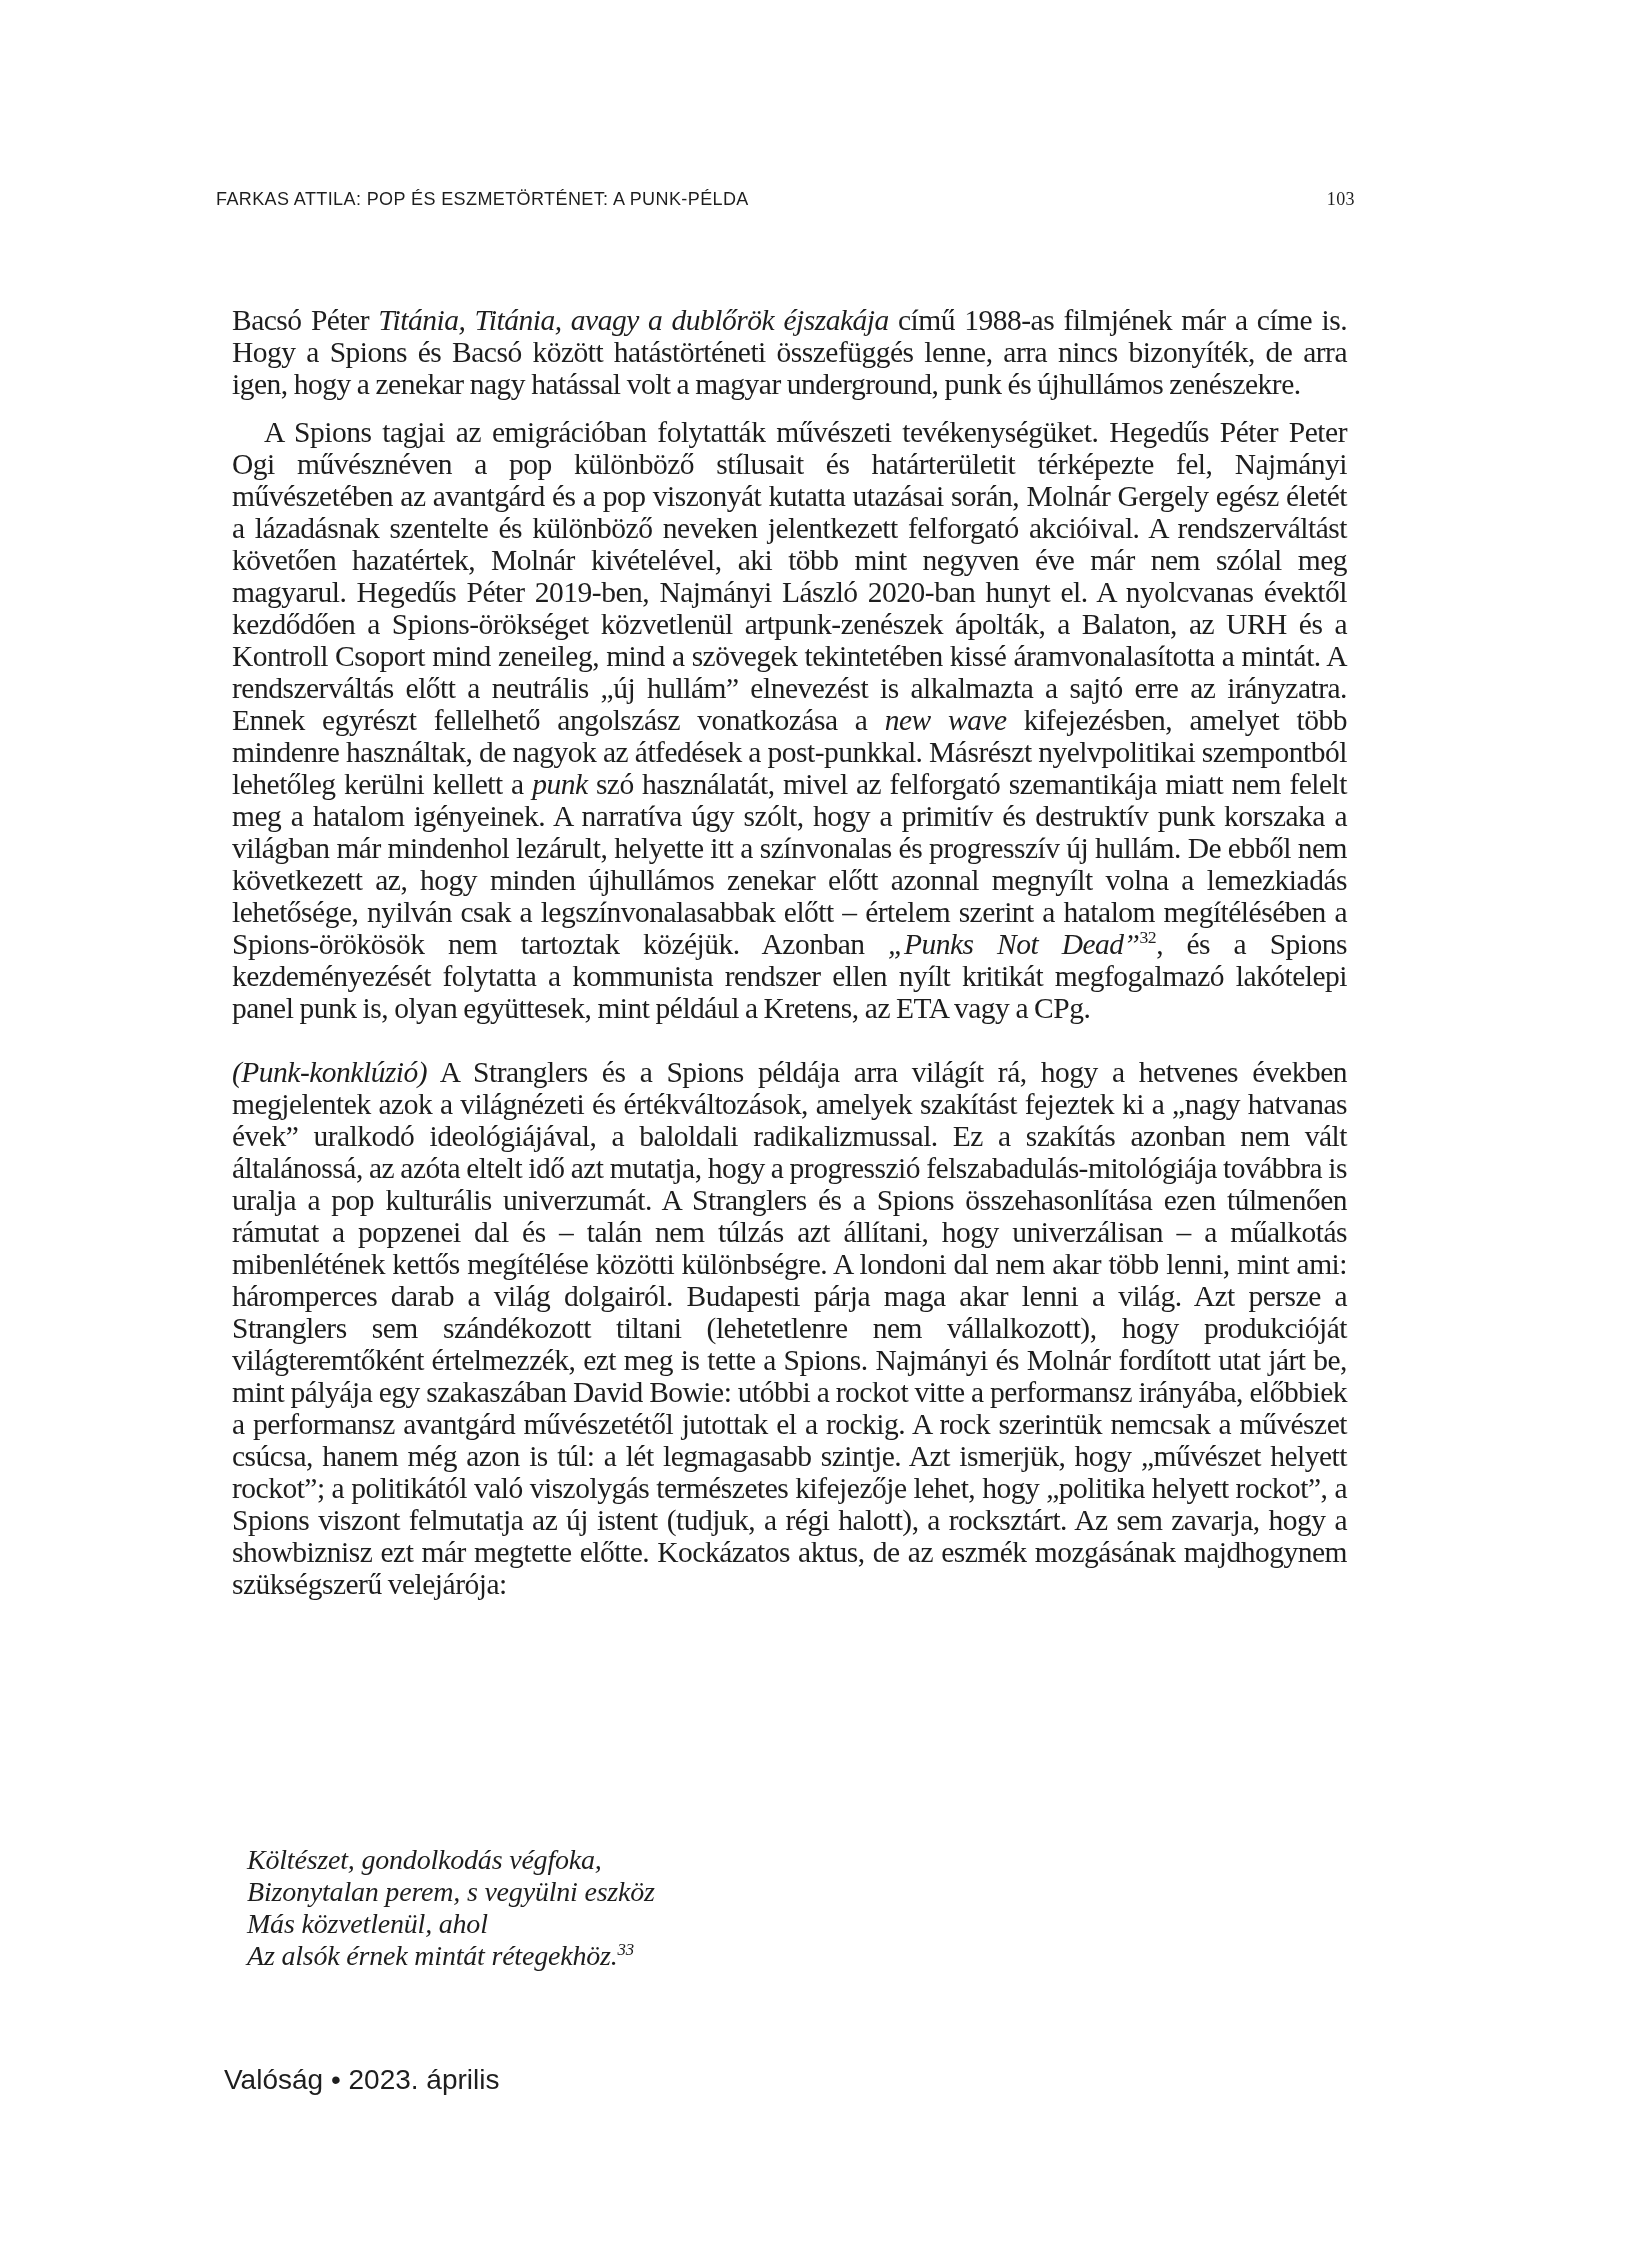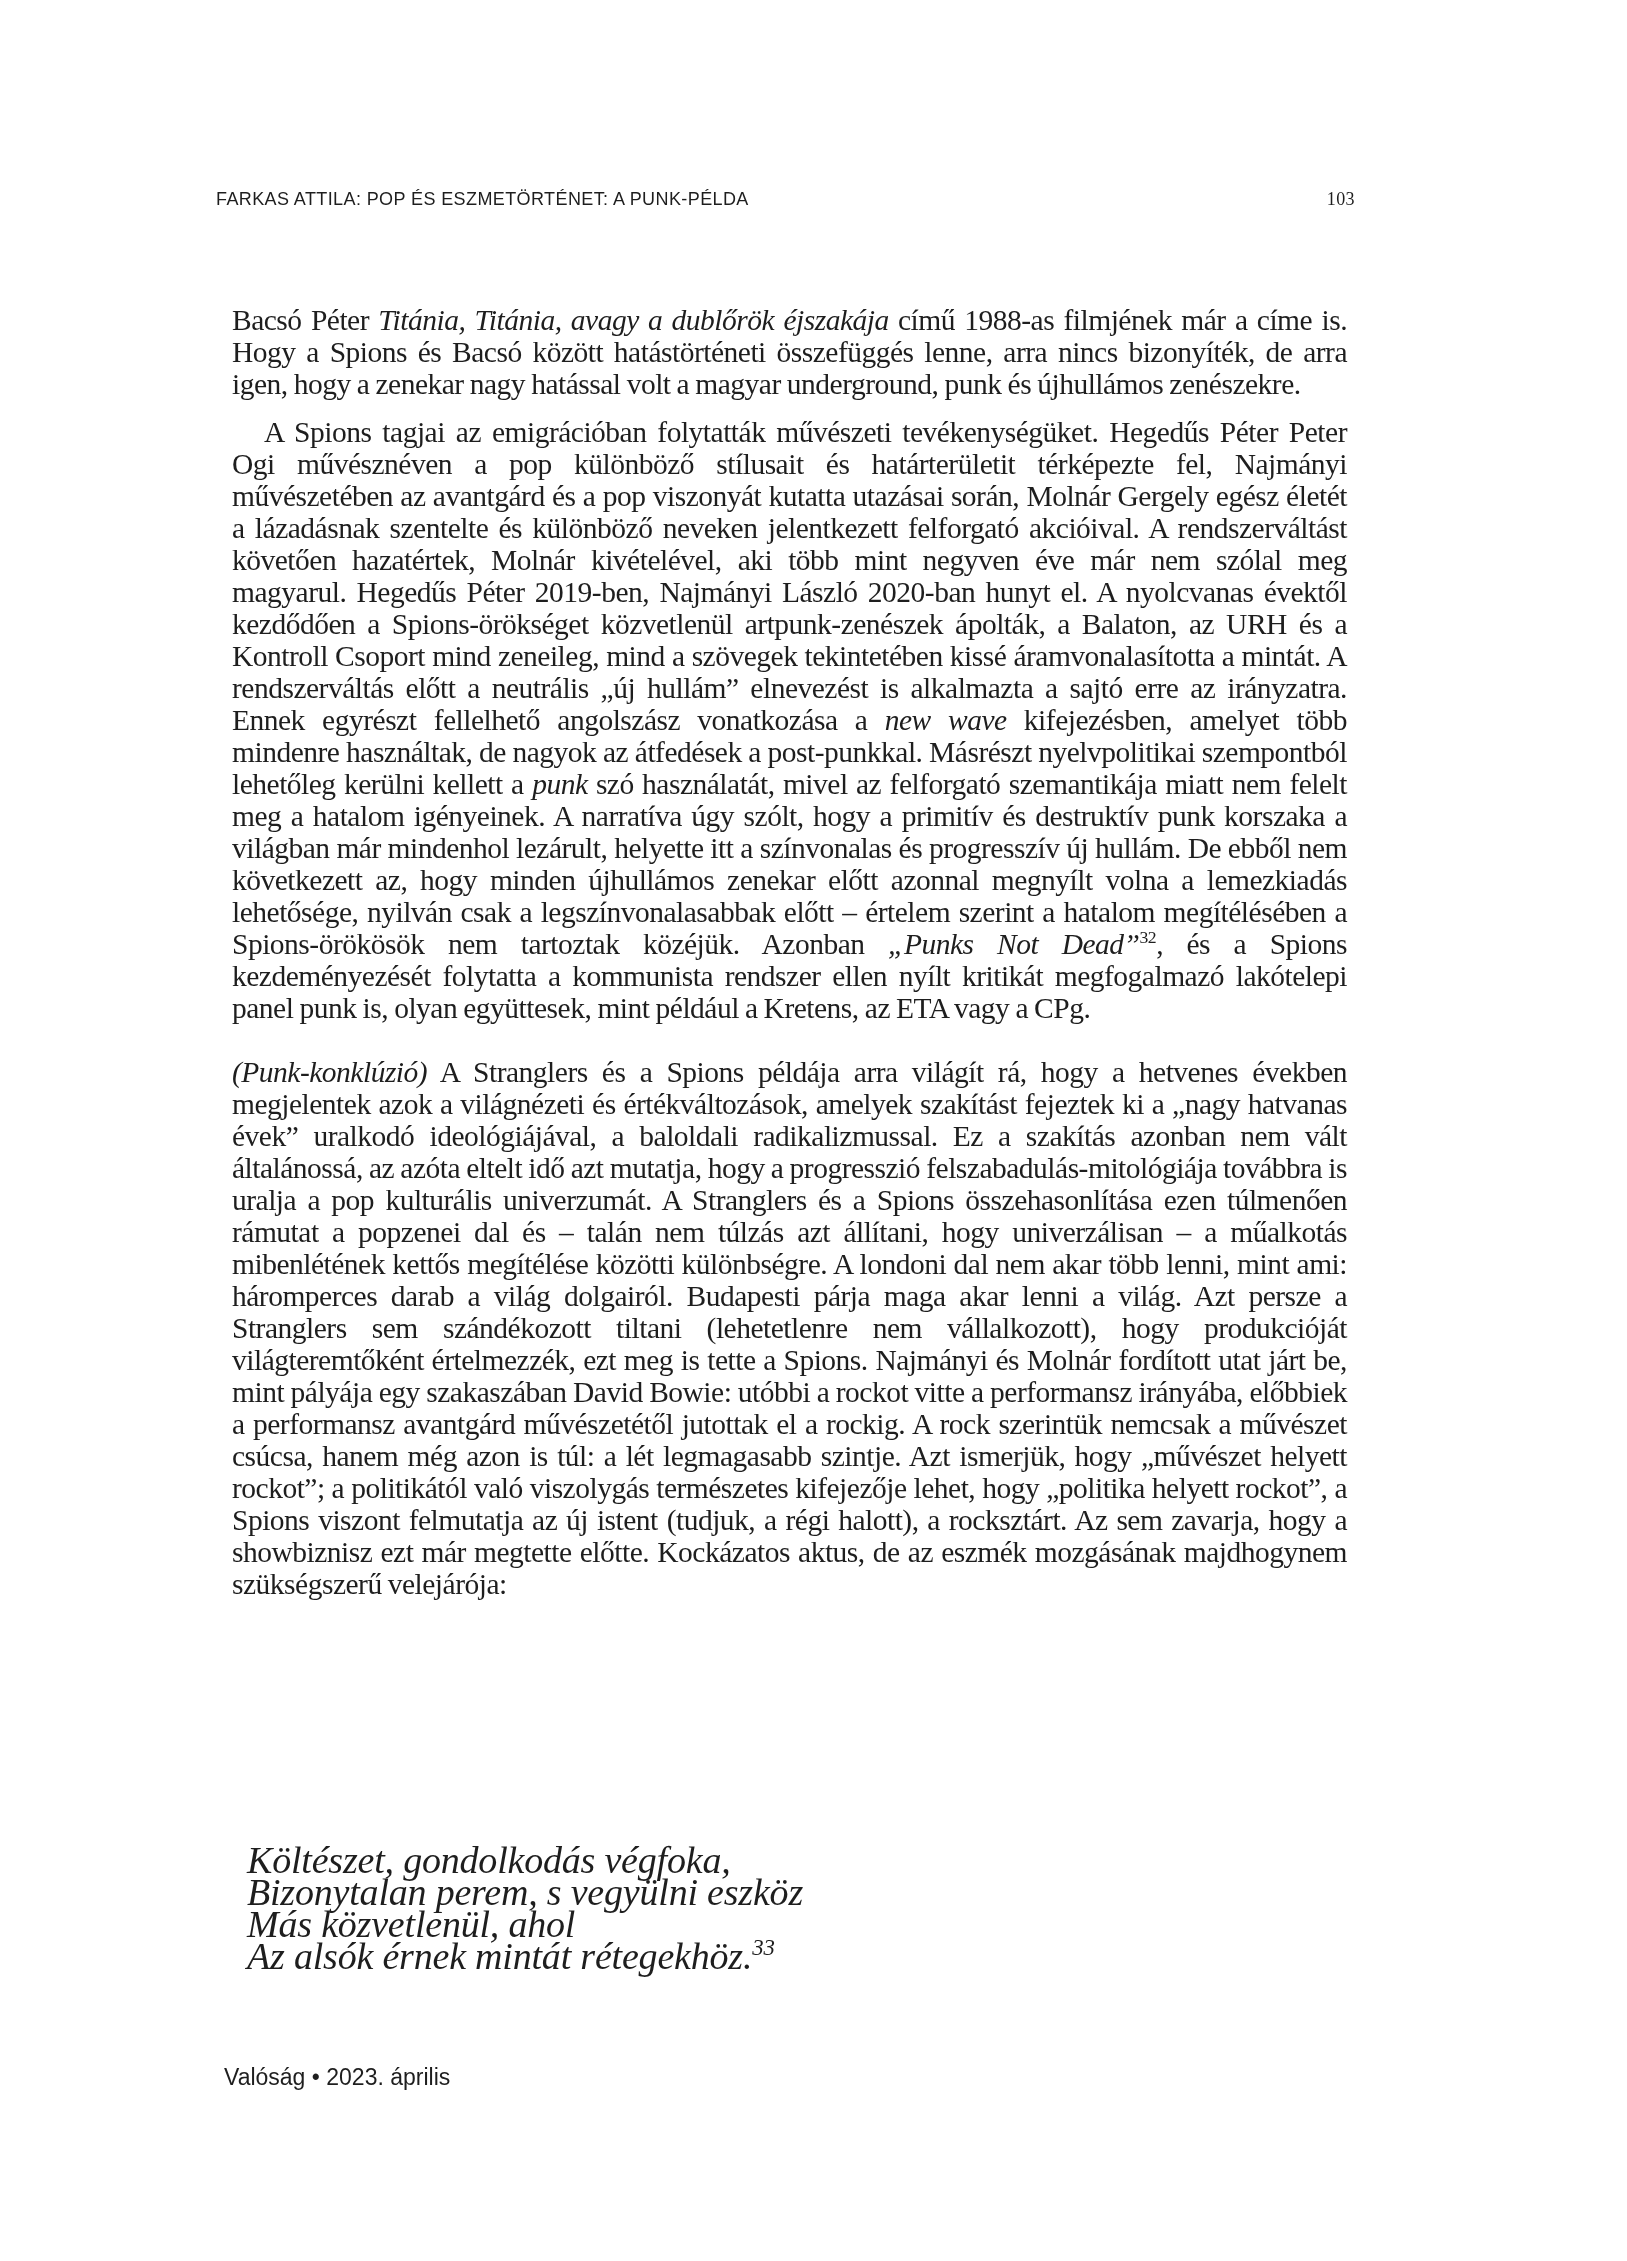--- a/index.html
+++ b/index.html
@@ -15,27 +15,27 @@
     font-family: "Liberation Serif", serif; font-size: 29.5px; line-height: 32px;
     text-align: justify; letter-spacing: -0.5px; word-spacing: -0.8px;
   }
   .body-text p { margin: 16px; }
   .body-text p.indent { text-indent: 32px; }
   .body-text p.gap { margin-top: 32px; }
   .body-text em { font-style: italic; }
   sup { font-size: 60%; line-height: 0; vertical-align: super; }
   .poem {
     position: absolute; left: 247px; top: 1844px;
-    font-family: "Liberation Serif", serif; font-style: italic; font-size: 38px; line-height: 32px;
+    font-family: "Liberation Serif", serif; font-style: italic; font-size: 28px; line-height: 32px;
     letter-spacing: -0.2px;
   }
   .poem div { white-space: nowrap; }
   .footer {
     position: absolute; left: 224px; top: 2064px;
-    font-family: "Liberation Sans", sans-serif; font-size: 23px;
+    font-family: "Liberation Sans", sans-serif; font-size: 28px;
   }
 </style>
 </head>
 <body>
 
 <div class="running-head">
   <span class="title">FARKAS ATTILA: POP ÉS ESZMETÖRTÉNET: A PUNK-PÉLDA</span>
   <span class="pageno">103</span>
 </div>
 

